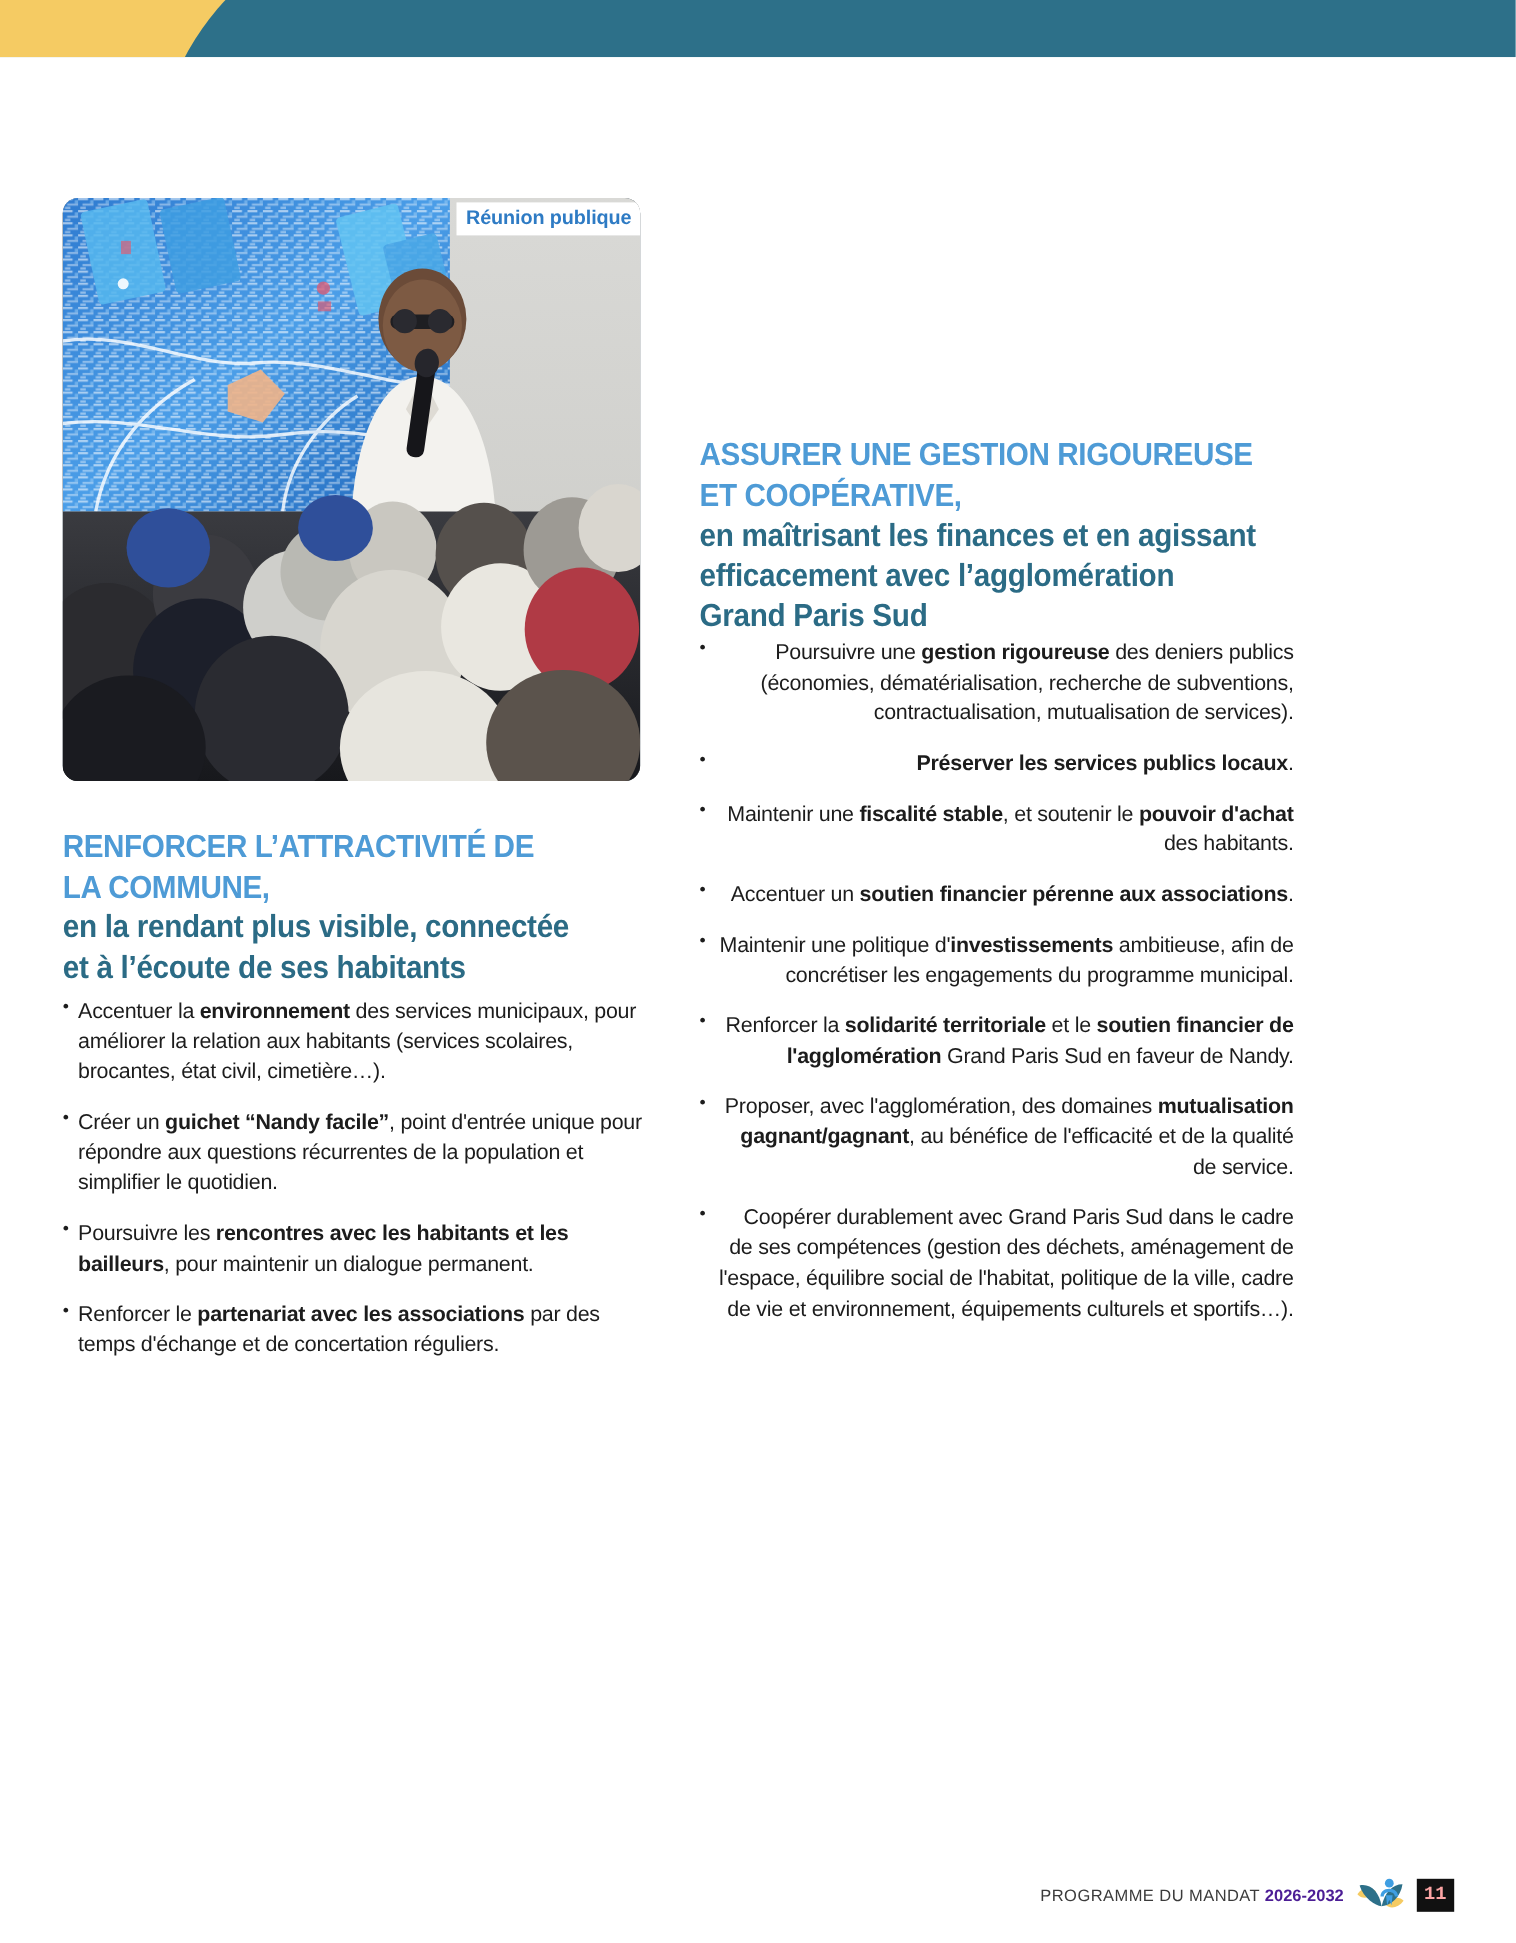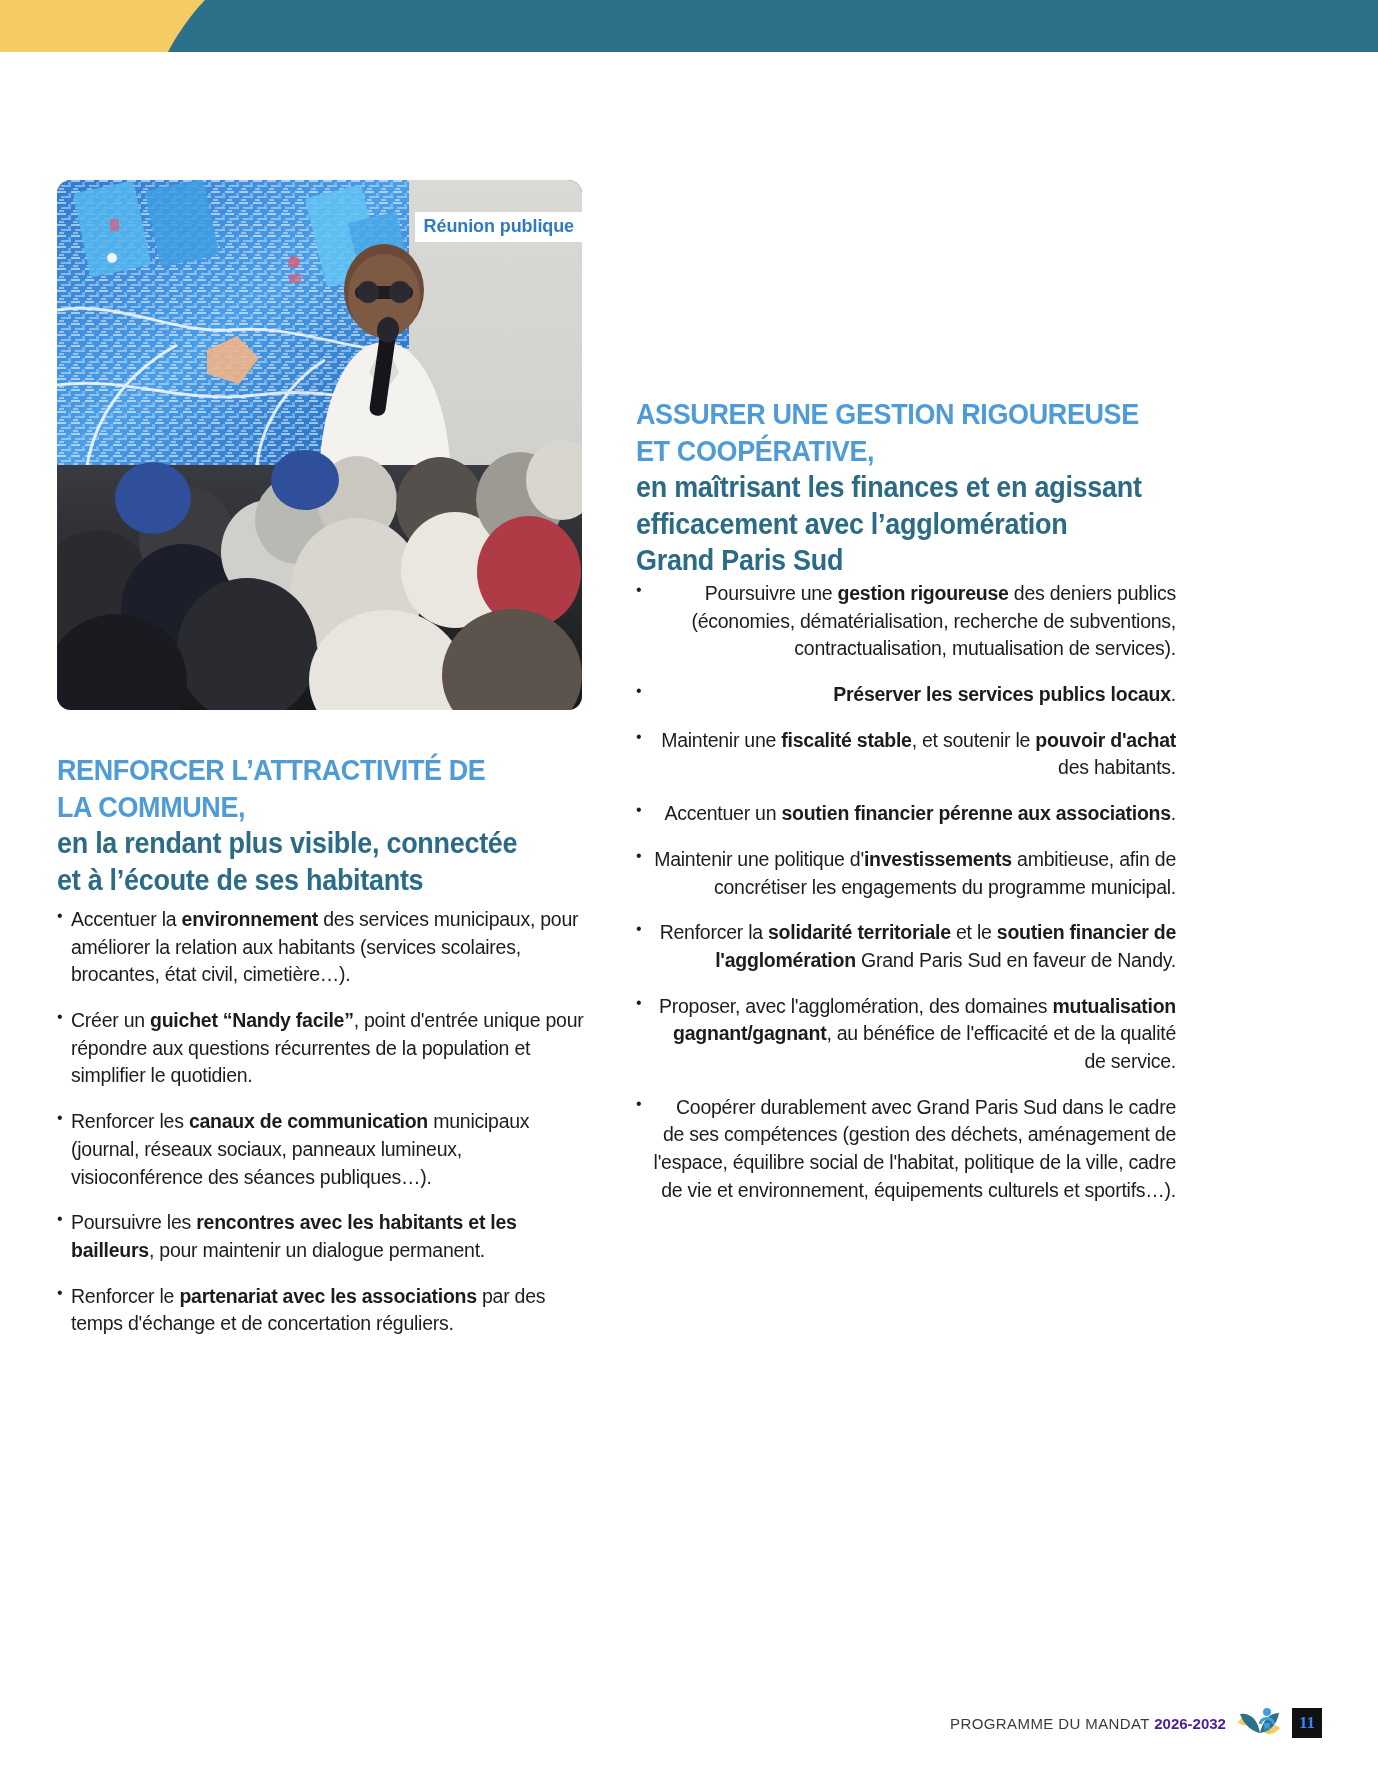--- a/index.html
+++ b/index.html
@@ -48,21 +48,21 @@
     border-radius: 14px;
     overflow: hidden;
     background: #2b3a44;
   }
   .photo-canvas {
     position: absolute;
     inset: 0;
   }
   .photo-caption {
     position: absolute;
-    top: 32px;
+    top: 4px;
     right: 0px;
     background: #ffffff;
     color: #2e7bc4;
     font-family: "Liberation Sans", sans-serif;
     font-weight: bold;
     font-size: 18px;
     letter-spacing: -0.1px;
     padding: 4px 8px 5px 9px;
     line-height: 1.15;
     white-space: nowrap;
@@ -162,22 +162,22 @@
     font-family: "Liberation Sans", sans-serif;
     font-size: 15px;
     letter-spacing: 0.4px;
     color: #3b3b3b;
     white-space: nowrap;
   }
   #footer-text b { color: #4c1d95; font-weight: bold; letter-spacing: 0px;}
   #footer-logo { display: block; }
   #page-badge {
     background: #111111;
-    color: #3b82f6;
-    font-family: Liberation Serif, serif;
+    color: #fca5a5;
+    font-family: Liberation Mono, monospace;
     font-weight: bold;
     font-size: 17px;
     line-height: 1;
     padding: 6px 7px 7px 7px;
     min-width: 13px;
     text-align: left;
   }
 </style>
 </head>
 <body>
@@ -283,21 +283,20 @@
     <div class="head-upper">RENFORCER L’ATTRACTIVITÉ DE</div>
     <div class="head-upper">LA COMMUNE,</div>
     <div class="head-lower">en la rendant plus visible, connectée</div>
     <div class="head-lower">et à l’écoute de ses habitants</div>
   </div>
 
   <div id="left-bullets">
     <ul class="bullets">
         <li><span>Accentuer la </span><b>environnement</b><span> des services municipaux, pour améliorer la relation aux habitants (services scolaires, brocantes, état civil, cimetière…).</span></li>
         <li><span>Créer un </span><b>guichet “Nandy facile”</b><span>, point d'entrée unique pour répondre aux questions récurrentes de la population et simplifier le quotidien.</span></li>
-        <li><span>Renforcer les </span><b>canaux de communication</b><span> municipaux (journal, réseaux sociaux, panneaux lumineux, visioconférence des séances publiques…).</span></li>
         <li><span>Poursuivre les </span><b>rencontres avec les habitants et les bailleurs</b><span>, pour maintenir un dialogue permanent.</span></li>
         <li><span>Renforcer le </span><b>partenariat avec les associations</b><span> par des temps d'échange et de concertation réguliers.</span></li>
       </ul>
   </div>
 
   <div id="right-heading">
     <div class="head-upper">ASSURER UNE GESTION RIGOUREUSE</div>
     <div class="head-upper">ET COOPÉRATIVE,</div>
     <div class="head-lower">en maîtrisant les finances et en agissant</div>
     <div class="head-lower">efficacement avec l’agglomération</div>

